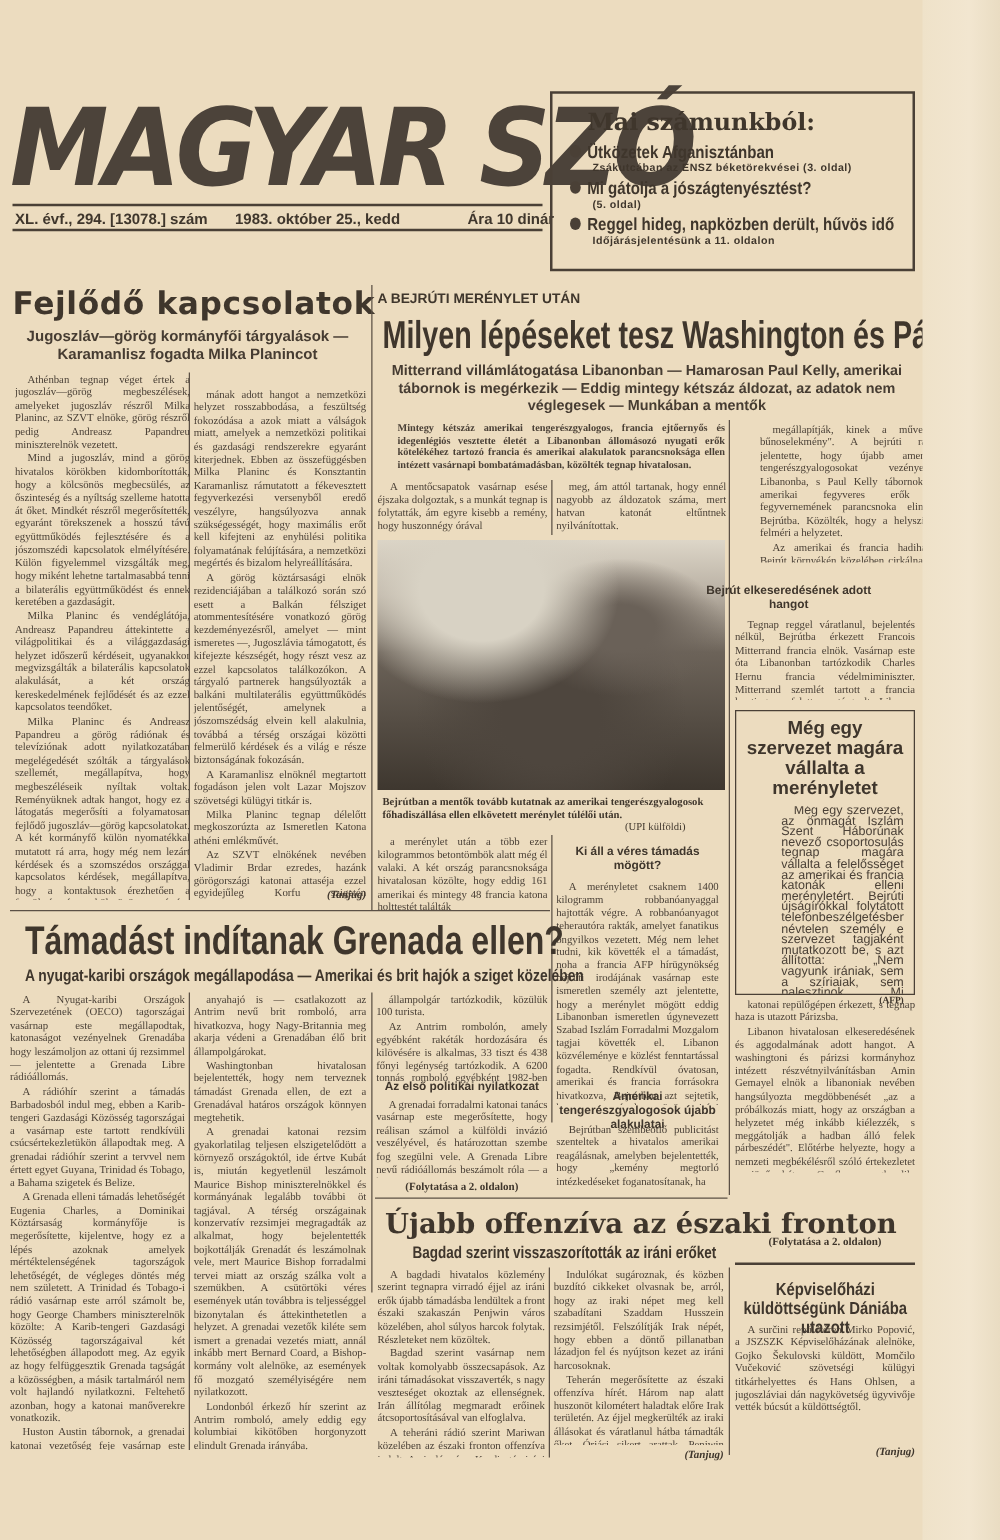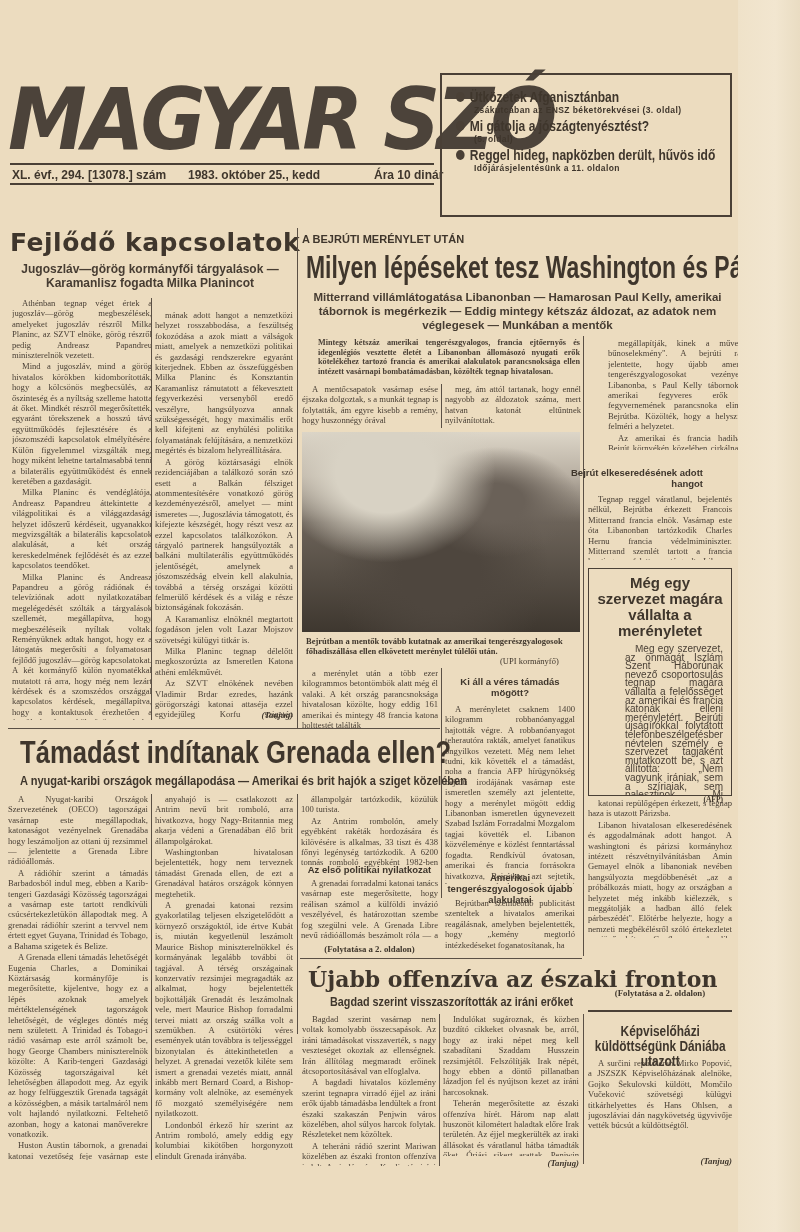--- a/index.html
+++ b/index.html
@@ -43,20 +43,21 @@
 <body>
 
 <div class="abs masthead">MAGYAR SZÓ</div>
 <div class="rule" style="left:10px;top:163px;width:424px;"></div>
 <div class="abs issue" style="left:12px;top:168px;">XL. évf., 294. [13078.] szám</div>
 <div class="abs issue" style="left:188px;top:168px;">1983. október 25., kedd</div>
 <div class="abs issue" style="left:374px;top:168px;">Ára 10 dinár</div>
 <div class="rule" style="left:10px;top:183px;width:424px;"></div>
 
 <div class="abs index-box">
+  <div class="index-title">Mai számunkból:</div>
   <div class="index-item">
       <span class="bullet"></span>
       <span>Ütközetek Afganisztánban</span>
     </div>
   <div class="index-sub">Zsákutcában az ENSZ béketörekvései (3. oldal)</div>
   <div class="index-item">
       <span class="bullet"></span>
       <span>Mi gátolja a jószágtenyésztést?</span>
     </div>
   <div class="index-sub">(5. oldal)</div>
@@ -92,40 +93,40 @@
 <div class="abs col" style="left:318px;top:338px;width:262px;height:40px;font-weight:bold;font-size:8.2px;line-height:9.6px;">Mintegy kétszáz amerikai tengerészgyalogos, francia ejtőernyős és idegenlégiós vesztette életét a Libanonban állomásozó nyugati erők kötelékéhez tartozó francia és amerikai alakulatok parancsnoksága ellen intézett vasárnapi bombatámadásban, közölték tegnap hivatalosan.</div>
 <div class="abs col" style="left:302px;top:384px;width:136px;height:44px;">
     <p>A mentőcsapatok vasárnap esése éjszaka dolgoztak, s a munkát tegnap is folytatták, ám egyre kisebb a remény, hogy huszonnégy órával</p>
   </div>
 <div class="vrule" style="left:441px;top:384px;height:44px;"></div>
 <div class="abs col" style="left:445px;top:384px;width:136px;height:44px;">
     <p>meg, ám attól tartanak, hogy ennél nagyobb az áldozatok száma, mert hatvan katonát eltűntnek nyilvánítottak.</p>
   </div>
 <div class="abs photo"></div>
 <div class="abs caption" style="left:306px;top:636px;width:272px;text-align:left;">Bejrútban a mentők tovább kutatnak az amerikai tengerészgyalogosok főhadiszállása ellen elkövetett merénylet túlélői után.</div>
-<div class="abs" style="left:500px;top:656px;font-size:8.5px;color:#3f362c;">(UPI kormányfő)</div>
+<div class="abs" style="left:500px;top:656px;font-size:8.5px;color:#3f362c;">(UPI külföldi)</div>
 <div class="abs col" style="left:302px;top:668px;width:136px;height:60px;">
     <p>a merénylet után a több ezer kilogrammos betontömbök alatt még él valaki. A két ország parancsnoksága hivatalosan közölte, hogy eddig 161 amerikai és mintegy 48 francia katona holttestét találták</p>
   </div>
 <div class="vrule" style="left:441px;top:668px;height:230px;"></div>
 <div class="abs minihead" style="left:446px;top:676px;width:128px;">Ki áll a véres támadás mögött?</div>
 <div class="abs col" style="left:445px;top:704px;width:130px;height:180px;">
     <p>A merényletet csaknem 1400 kilogramm robbanóanyaggal hajtották végre. A robbanóanyagot teherautóra rakták, amelyet fanatikus öngyilkos vezetett. Még nem lehet tudni, kik követték el a támadást, noha a francia AFP hírügynökség bejrúti irodájának vasárnap este ismeretlen személy azt jelentette, hogy a merénylet mögött eddig Libanonban ismeretlen úgynevezett Szabad Iszlám Forradalmi Mozgalom tagjai követték el. Libanon közvéleménye e közlést fenntartással fogadta. Rendkívül óvatosan, amerikai és francia forrásokra hivatkozva, Bejrútban azt sejtetik, hogy a merénylet mögött „iráni kapcsolat" áll. E súlyos vádat semmivel sem támasztották alá.</p>
   </div>
 <div class="abs minihead" style="left:444px;top:872px;width:132px;">Amerikai tengerészgyalogosok újabb alakulatai</div>
 <div class="abs col" style="left:445px;top:898px;width:130px;height:52px;">
     <p>Bejrútban szembeötlő publicitást szenteltek a hivatalos amerikai reagálásnak, amelyben bejelentették, hogy „kemény megtorló intézkedéseket foganatosítanak, ha</p>
   </div>
 
 <div class="vrule" style="left:583px;top:336px;height:620px;"></div>
 <div class="abs col" style="left:608px;top:338px;width:144px;height:112px;">
   <p>megállapítják, kinek a műve a bűnoselekmény". A bejrúti rádió jelentette, hogy újabb amerikai tengerészgyalogosokat vezényeltek Libanonba, s Paul Kelly tábornok az amerikai fegyveres erők e fegyvernemének parancsnoka elindult Bejrútba. Közölték, hogy a helyszínen felméri a helyzetet.</p>
     <p>Az amerikai és francia hadihajók Bejrút környékén közelében cirkálnak, a sebesülteket repülőgépen és helikopteren olaszországi, ciprusi és NSZK-beli katonai kórházakba szállítják.</p>
 </div>
-<div class="abs minihead" style="left:559px;top:467px;width:144px;text-align:right;">Bejrút elkeseredésének adott hangot</div>
+<div class="abs minihead" style="left:559px;top:467px;width:144px;">Bejrút elkeseredésének adott hangot</div>
 <div class="abs col" style="left:588px;top:494px;width:144px;height:66px;">
     <p>Tegnap reggel váratlanul, bejelentés nélkül, Bejrútba érkezett Francois Mitterrand francia elnök. Vasárnap este óta Libanonban tartózkodik Charles Hernu francia védelmiminiszter. Mitterrand szemlét tartott a francia kontingens felett, s tárgyalt Libanon legmagasabb rangú képviselőivel. Francia</p>
   </div>
 
 <div class="abs boxed">
   <div class="h-cond" style="font-size:15px;text-align:center;white-space:normal;line-height:16px;">Még egy szervezet magára vállalta a merényletet</div>
   <div class="col" style="margin-top:6px;height:150px;">
     <p>Még egy szervezet, az önmagát Iszlám Szent Háborúnak nevező csoportosulás tegnap magára vállalta a felelősséget az amerikai és francia katonák elleni merényletért. Bejrúti újságírókkal folytatott telefonbeszélgetésben névtelen személy e szervezet tagjaként mutatkozott be, s azt állította: „Nem vagyunk irániak, sem a szíriaiak, sem palesztinok. Mi libanoni muzulmánok vagyunk, az Isten és a korán hívei". Hozzáfűzte, hogy akciójuk „az imperialista reakciós bástya ellen irányult azzal a céllal, hogy megmutassa a világnak, nem félnek sem a flottától, sem a tűzérségtől.</p>
       <p>A szóban forgó titkos szervezet vállalta a felelősséget a korábbi libanoni támadásokért is, köztük az idén áprilisban az amerikai nagykövetségen történt robbanásért.</p>
   </div>
@@ -163,22 +164,22 @@
 <div class="abs minihead" style="left:301px;top:864px;width:137px;">Az első politikai nyilatkozat</div>
 <div class="abs col" style="left:301px;top:878px;width:137px;height:64px;">
     <p>A grenadai forradalmi katonai tanács vasárnap este megerősítette, hogy reálisan számol a külföldi invázió veszélyével, és határozottan szembe fog szegülni vele. A Grenada Libre nevű rádióállomás beszámolt róla — a ku-</p>
   </div>
 <div class="abs cont" style="left:301px;top:944px;width:137px;">(Folytatása a 2. oldalon)</div>
 
 <div class="hrule" style="left:300px;top:958px;width:282px;"></div>
 <div class="abs h-serif" style="left:308px;top:966px;font-size:22px;font-family:'DejaVu Serif',serif;">Újabb offenzíva az északi fronton</div>
 <div class="abs h-cond" style="left:330px;top:994px;font-size:13.5px;transform:scaleX(0.8);">Bagdad szerint visszaszorították az iráni erőket</div>
 <div class="abs col" style="left:302px;top:1014px;width:134px;height:152px;">
-  <p>Bagdad szerint vasárnap nem voltak komolyabb összecsapások. Az iráni támadásokat visszaverték, s nagy veszteséget okoztak az ellenségnek. Irán állítólag megmaradt erőinek átcsoportosításával van elfoglalva.</p>
-    <p>A bagdadi hivatalos közlemény szerint tegnapra virradó éjjel az iráni erők újabb támadásba lendültek a front északi szakaszán Penjwin város közelében, ahol súlyos harcok folytak. Részleteket nem közöltek.</p>
+  <p>A bagdadi hivatalos közlemény szerint tegnapra virradó éjjel az iráni erők újabb támadásba lendültek a front északi szakaszán Penjwin város közelében, ahol súlyos harcok folytak. Részleteket nem közöltek.</p>
+    <p>Bagdad szerint vasárnap nem voltak komolyabb összecsapások. Az iráni támadásokat visszaverték, s nagy veszteséget okoztak az ellenségnek. Irán állítólag megmaradt erőinek átcsoportosításával van elfoglalva.</p>
     <p>A teheráni rádió szerint Mariwan közelében az északi fronton offenzíva indult. Az iszlám és a Kurdisztán iráni nép újabb sikereket aratott, állítja a harcias hangulatot terjesztő teheráni rádió.</p>
 </div>
 <div class="vrule" style="left:439px;top:1014px;height:152px;"></div>
 <div class="abs col" style="left:443px;top:1014px;width:136px;height:142px;">
   <p>Indulókat sugároznak, és közben buzdító cikkeket olvasnak be, arról, hogy az iraki népet meg kell szabadítani Szaddam Husszein rezsimjétől. Felszólítják Irak népét, hogy ebben a döntő pillanatban lázadjon fel és nyújtson kezet az iráni harcosoknak.</p>
     <p>Teherán megerősítette az északi offenzíva hírét. Három nap alatt huszonöt kilométert haladtak előre Irak területén. Az éjjel megkerülték az iraki állásokat és váratlanul hátba támadták őket. Óriási sikert arattak. Penjwin város közelében harcok folynak. Khomeini imám reményét fejezte ki, hogy közeleg a háború vég-napjai és megdönti az iraki rezsimet.</p>
 </div>
 <div class="abs tanjug" style="left:443px;top:1158px;width:136px;">(Tanjug)</div>
 
 <div class="vrule" style="left:583px;top:1014px;height:150px;"></div>

